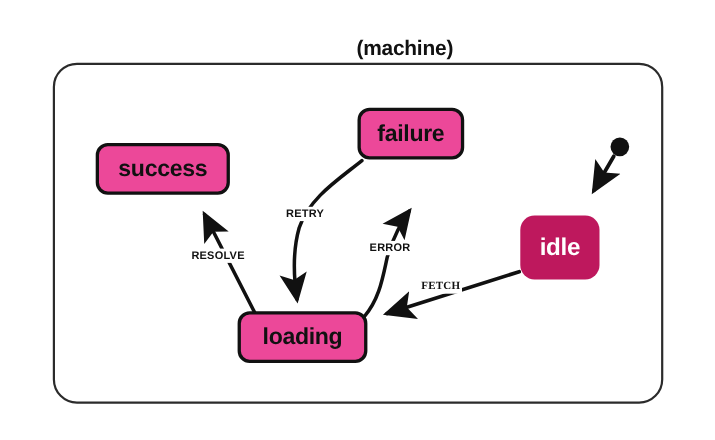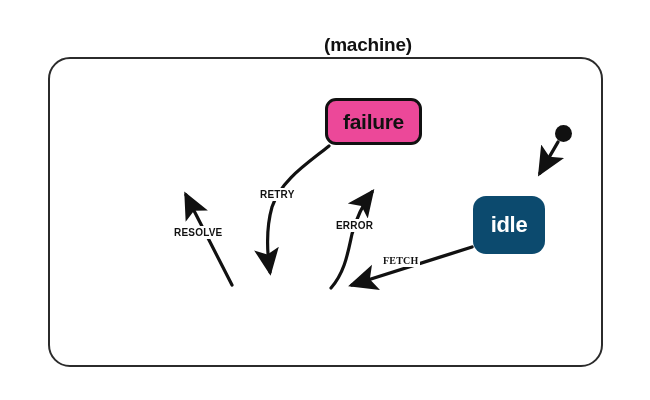--- a/index.html
+++ b/index.html
@@ -71,21 +71,21 @@
     align-items: center;
     justify-content: center;
     font-size: 21px;
     font-weight: bold;
     color: #111111;
     letter-spacing: -0.3px;
     z-index: 5;
   }
   .state-node.active {
     border: none;
-    background: #0c4a6e;
+    background: #be185d;
     color: #ffffff;
     border-radius: 13px;
   }
 
   #node-success { left: 87px;  top: 130px; width: 122px; height: 47px; }
   #node-failure { left: 325px; top: 98px;  width: 97px;  height: 47px; }
   #node-loading { left: 216px; top: 283px; width: 118px; height: 47px; }
   #node-idle    { left: 473px; top: 196px; width: 72px;  height: 58px; font-size: 22px; }
 
   
@@ -155,21 +155,23 @@
   </svg>
 
   <div class="edge-label" id="label-resolve">RESOLVE</div>
 
   <div class="edge-label" id="label-retry">RETRY</div>
 
   <div class="edge-label" id="label-error">ERROR</div>
 
   <div class="edge-label" id="label-fetch">FETCH</div>
 
+  <div class="state-node" id="node-success">success</div>
 
   <div class="state-node" id="node-failure">failure</div>
 
+  <div class="state-node" id="node-loading">loading</div>
 
   <div class="state-node active" id="node-idle">idle</div>
 
   <div class="initial-dot"></div>
 
 </div>
 
 </body></html>

